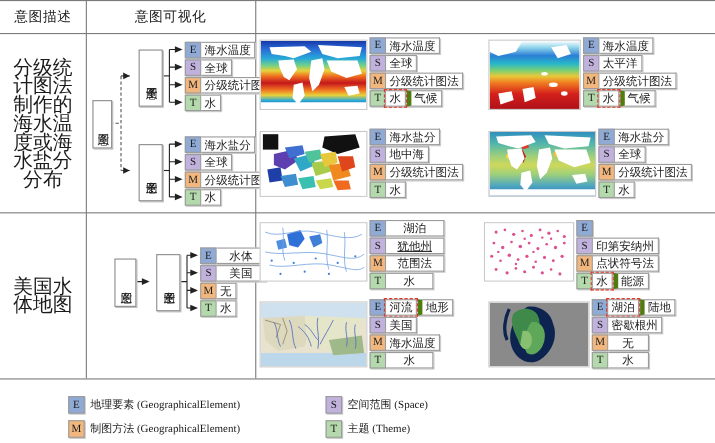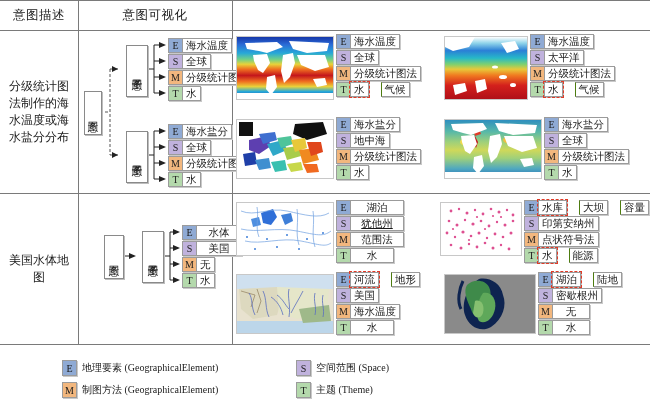--- a/index.html
+++ b/index.html
@@ -11,21 +11,21 @@
     overflow:hidden;
   }
   .page{position:relative;width:650px;height:403px;}
   .hline{position:absolute;left:0;width:650px;height:1px;background:#7a7a7a;}
   .vline{position:absolute;width:1px;background:#7a7a7a;}
 
   .hdr{position:absolute;height:30px;display:flex;align-items:center;justify-content:center;
        font-size:12.5px;letter-spacing:.5px;}
 
   .desccell{position:absolute;left:0;width:78px;display:flex;align-items:center;justify-content:center;
-            text-align:center;font-size:12px;line-height:17px;}
+            text-align:center;font-size:18px;line-height:17px;}
   .desccell span{display:block;padding:0 4px;}
 
   
   .viz{position:absolute;left:78px;width:154px;}
   .nodebox{
     position:absolute;background:#fff;border:1px solid #8a8a8a;
     box-shadow:1px 1px 0 0 #bdbdbd;
     display:flex;align-items:center;justify-content:center;
     font-size:10.5px;line-height:11px;text-align:center;
     writing-mode:vertical-rl;letter-spacing:0px;
@@ -40,21 +40,21 @@
     font-size:10px;font-family:"Liberation Serif",serif;color:#222;
     box-shadow:1px 1px 0 0 #c9c9c9;
   }
   .qvals{display:flex;align-items:stretch;}
   .qval{
     border:1px solid #9b9b9b;border-left:none;background:#fff;
     display:flex;align-items:center;justify-content:center;
     padding:0 3px;font-size:10.5px;white-space:nowrap;
     box-shadow:1px 1px 0 0 #c9c9c9;
   }
-  .qval.sep{border-left:1px solid #4d7c0f;margin-left:12px;}
+  .qval.sep{border-left:5px solid #4d7c0f;margin-left:0;}
   .qval.match{outline:none;position:relative;}
   .qval.match::after{
     content:"";position:absolute;left:-2px;top:-2px;right:-2px;bottom:-2px;
     border:1.5px dashed #e03b28;pointer-events:none;
   }
 
   
   .conn{position:absolute;left:0;top:0;overflow:visible;}
 
   
@@ -553,25 +553,20 @@
             <circle cx="60" cy="14" r="1.1"></circle>
           <circle cx="28" cy="37" r="1.1"></circle>
             <circle cx="52" cy="13" r="1.1"></circle>
             <circle cx="36" cy="14" r="1.1"></circle>
         </g>
       </svg>
     </div>
     <div class="quad" style="left:84px;top:0px;">
       <div class="qrow" style="top:0px;">
         <div class="qletter" style="background: rgb(143, 170, 212);">E</div>
-        <div class="qvals">
-          <div class="qval match">水库</div>
-          <div class="qval sep">大坝</div>
-          <div class="qval sep">容量</div>
-        </div>
       </div>
       <div class="qrow" style="top:16px;">
         <div class="qletter" style="background: rgb(192, 178, 221);">S</div>
         <div class="qvals">
           <div class="qval">印第安纳州</div>
         </div>
       </div>
       <div class="qrow" style="top:32px;">
         <div class="qletter" style="background: rgb(242, 183, 126);">M</div>
         <div class="qvals">

